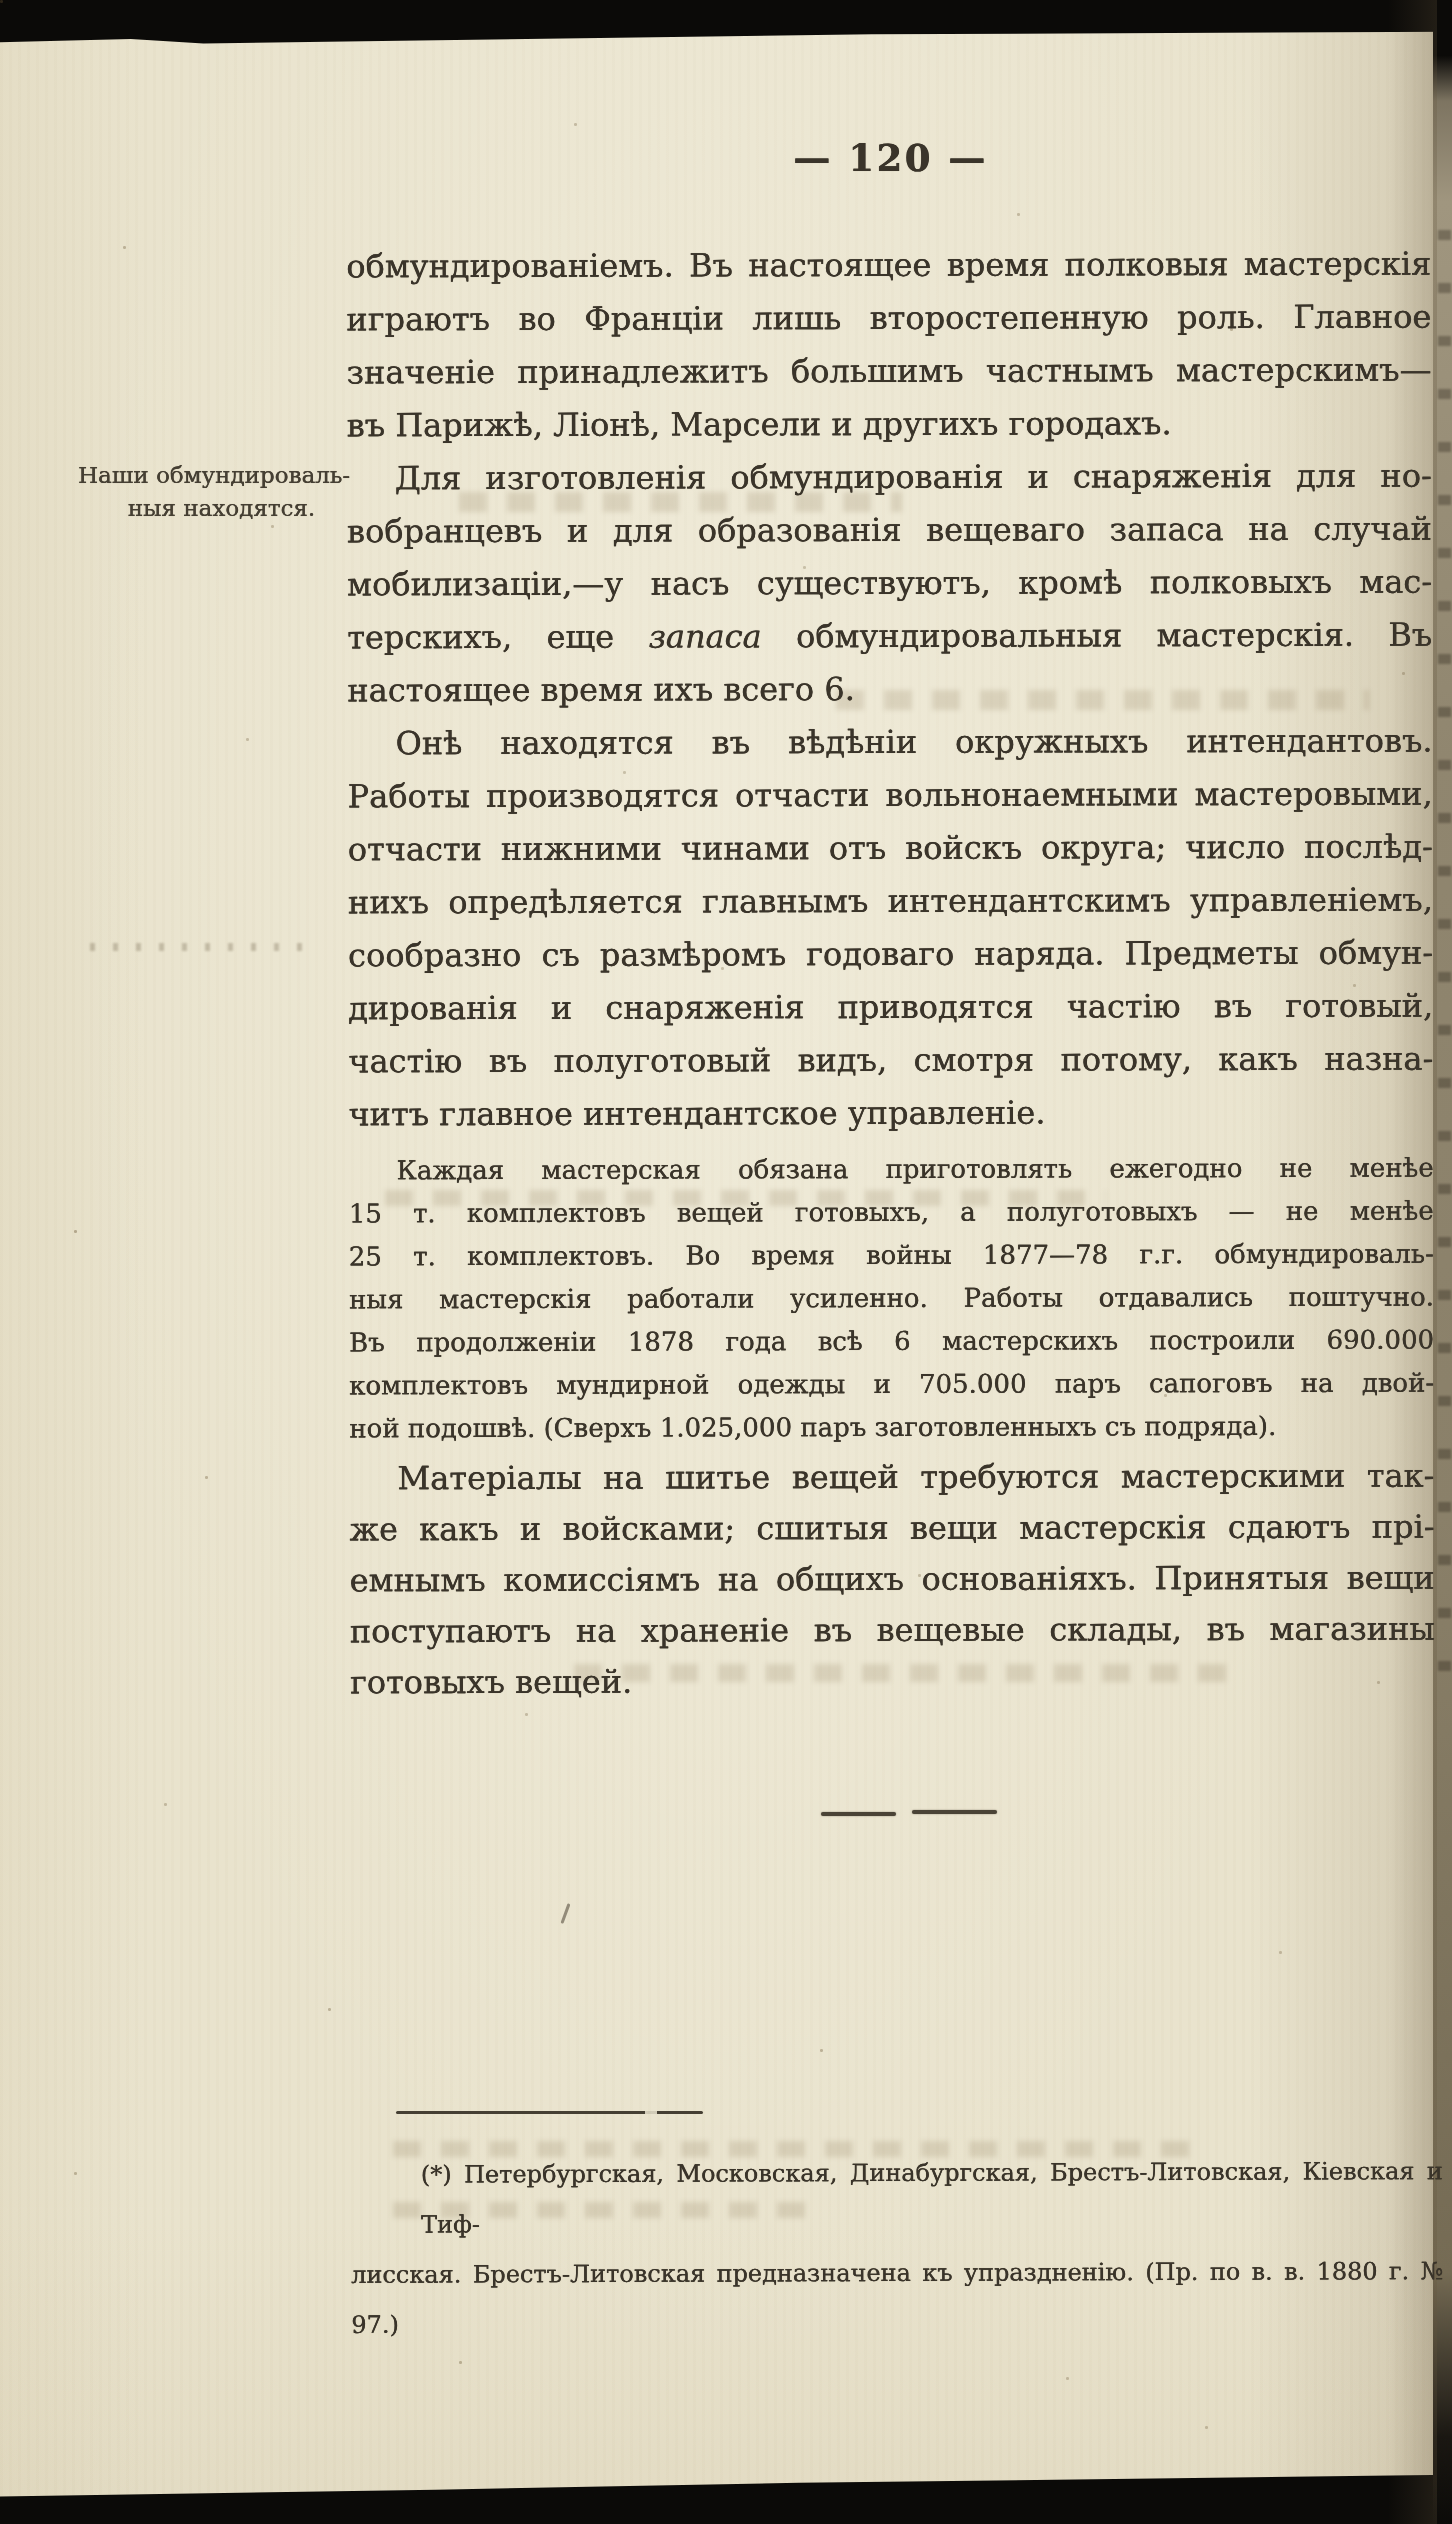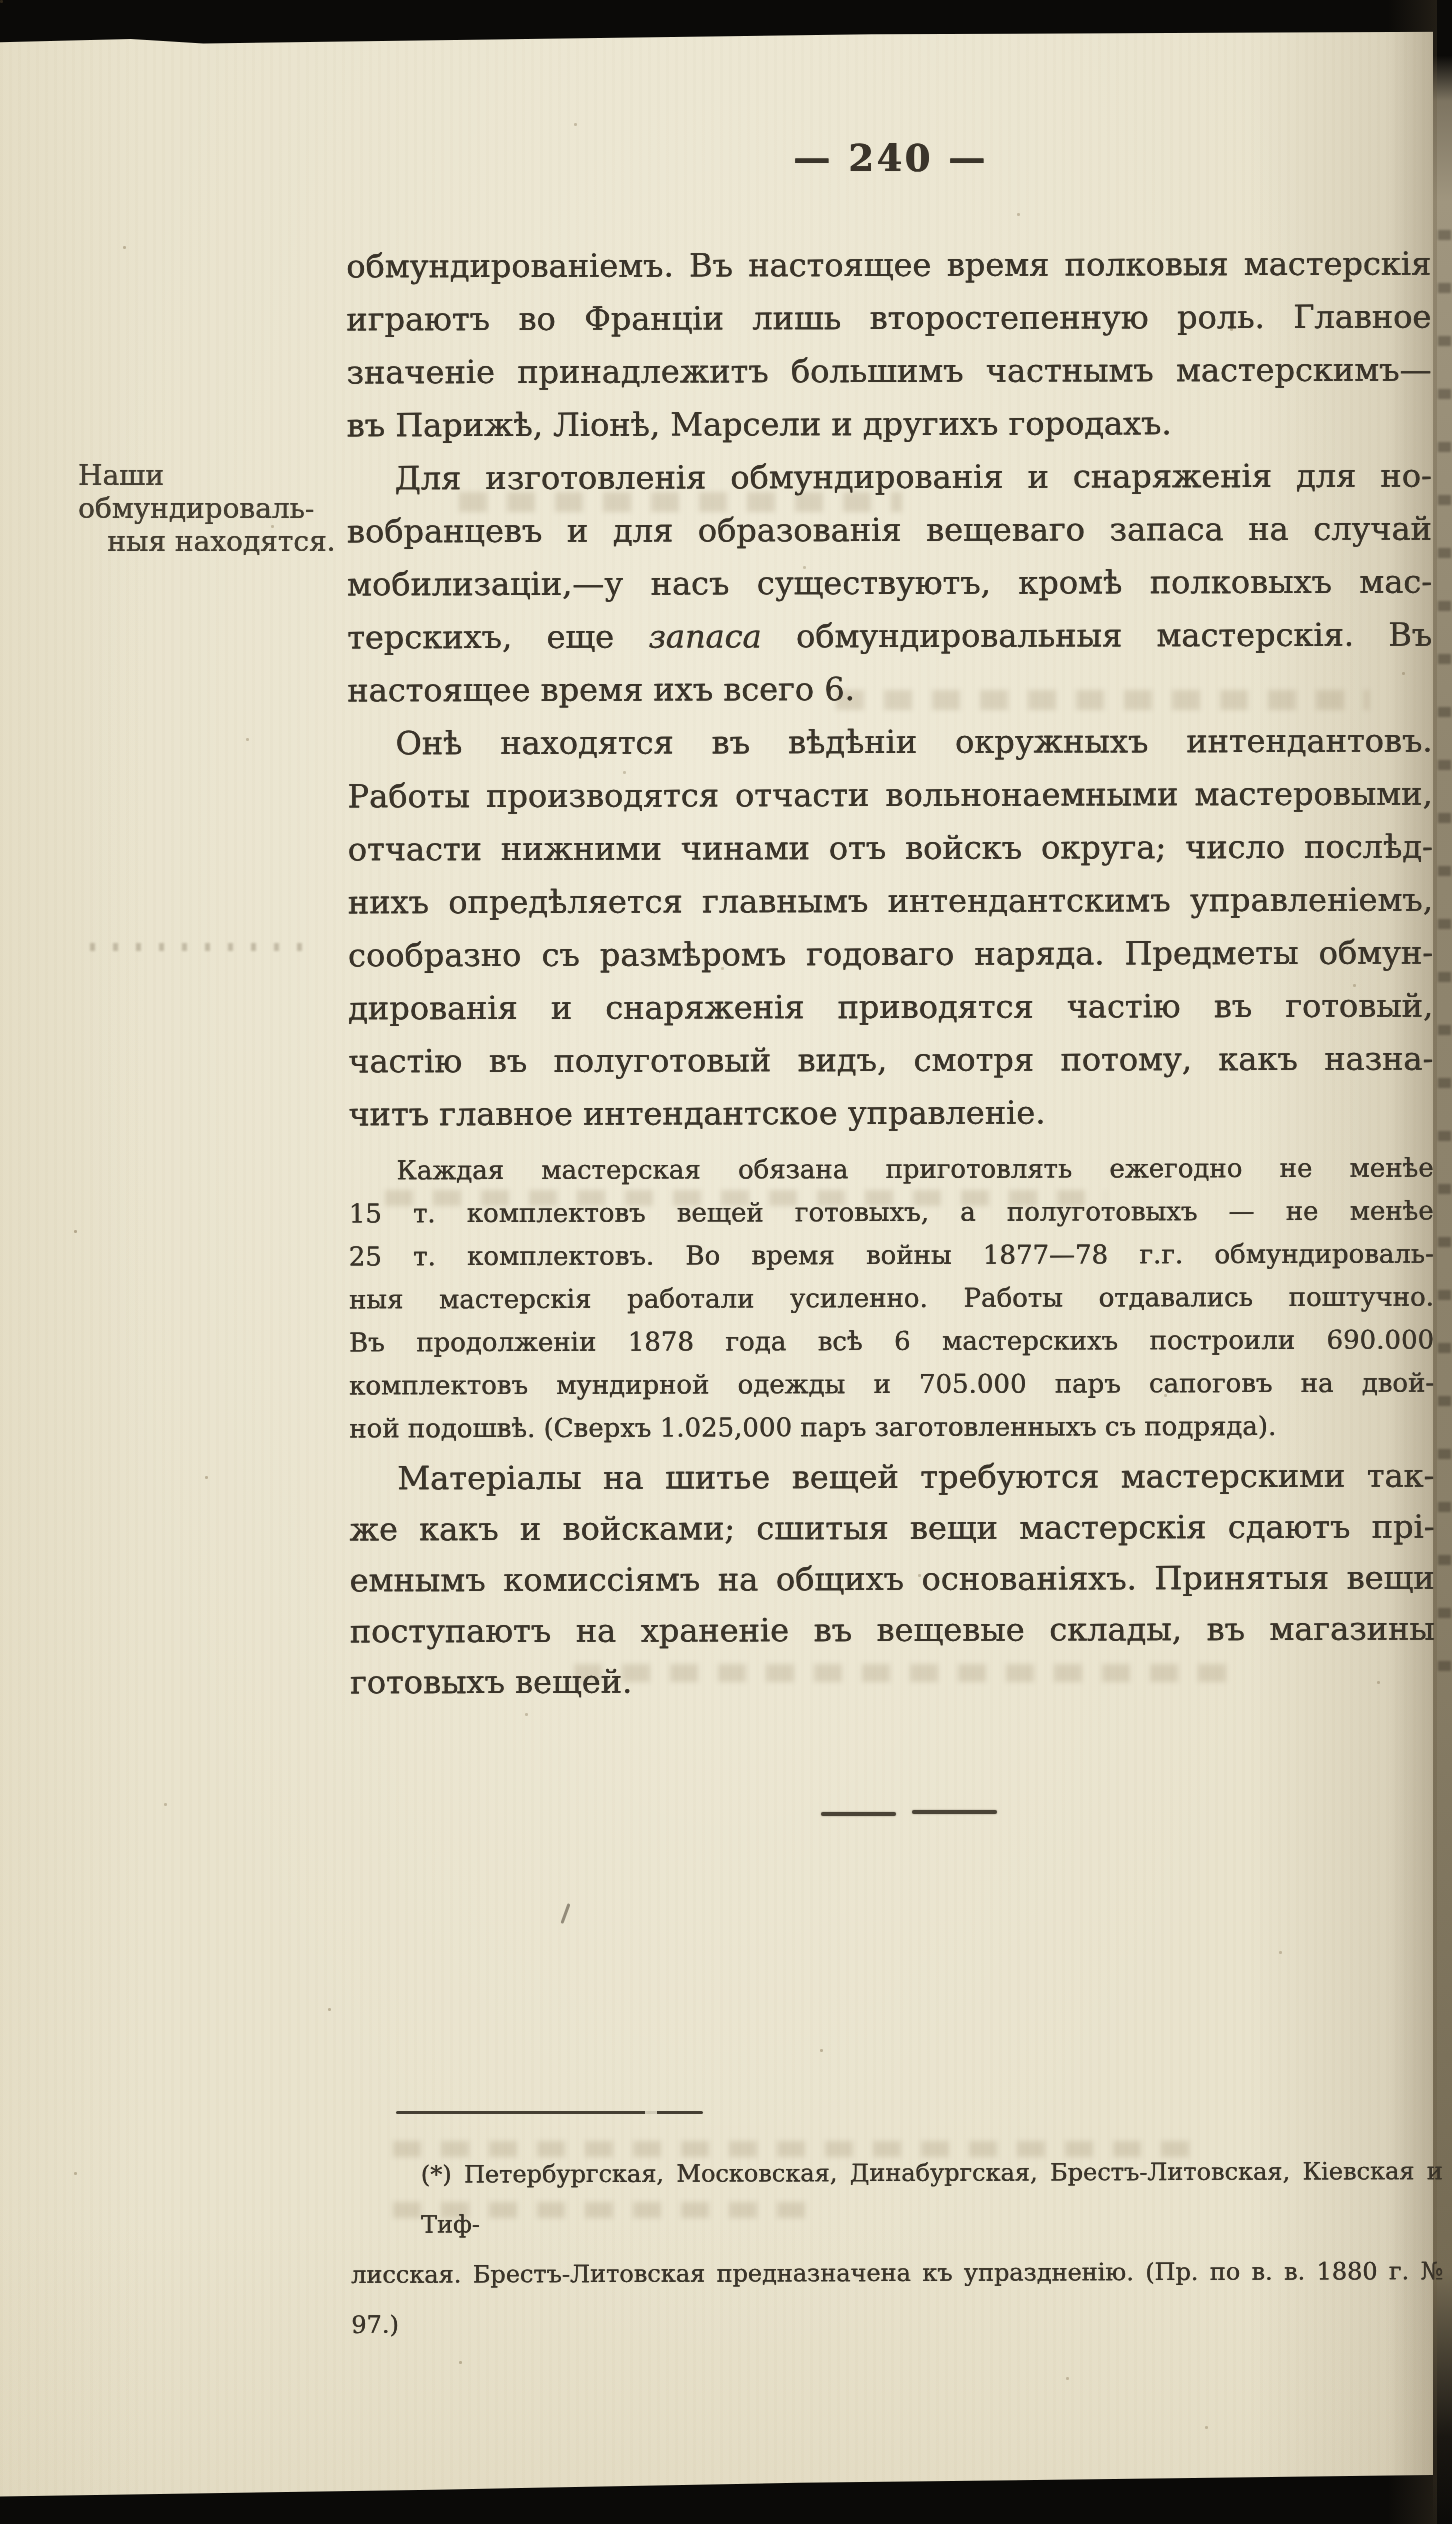--- a/index.html
+++ b/index.html
@@ -19,21 +19,21 @@
   .line.last{text-align-last:auto;}
   .line.first{text-indent:48px;}
   .pagenum{position:absolute;left:348px;top:136px;width:1085px;text-align:center;
     font-size:37px;font-weight:bold;letter-spacing:2.5px;}
   .mainblock{position:absolute;left:348px;top:239px;width:1085px;
     font-size:32px;line-height:53px;transform:rotate(-0.15deg);}
   .p4{font-size:26px;line-height:43px;margin-top:8.2px;}
   .p5{line-height:51px;margin-top:3.3px;}
   .it{font-style:italic;}
   .marginnote{position:absolute;left:78px;top:459px;width:272px;
-    font-size:28px;line-height:33px;color:#453f33;}
+    font-size:23px;line-height:33px;color:#453f33;}
   .marginnote .l1{text-align:justify;text-align-last:justify;}
   .marginnote .l2{text-align:center;padding-left:14.8px;}
   .divider-seg{position:absolute;height:4.1px;background:#4a4336;border-radius:2.5px;
     box-shadow:0 0 1.6px rgba(60,50,35,.6);}
   .div1{left:821px;top:1812px;width:75px;}
   .div2{left:912px;top:1810px;width:85px;}
   .footrule{position:absolute;left:396px;top:2111px;width:307px;height:3.3px;border-radius:1.6px;
     background:linear-gradient(90deg,#453f33 0 81%,rgba(69,63,51,.15) 81% 85%,#453f33 85%);}
   .footnote{position:absolute;left:351px;top:2148px;width:1092px;
     font-size:24px;line-height:50px;transform:rotate(-0.2deg);}
@@ -90,21 +90,21 @@
   <div class="specks"></div>
   <div class="ghost g1"></div>
   <div class="ghost g2"></div>
   <div class="ghost g3"></div>
   <div class="ghost g4"></div>
   <div class="ghost g5"></div>
   <div class="ghost g6"></div>
   <div class="ghost g7"></div>
   <div class="mark-slash"></div>
 
-  <div class="pagenum ink">— 240 —</div>
+  <div class="pagenum ink">— 120 —</div>
 
   <div class="marginnote ink">
     <div class="l1">Наши обмундироваль-</div>
     <div class="l2">ныя находятся.</div>
   </div>
 
   <div class="mainblock ink">
 
     <div>
       <div class="line">обмундированіемъ. Въ настоящее время полковыя мастерскія</div>

